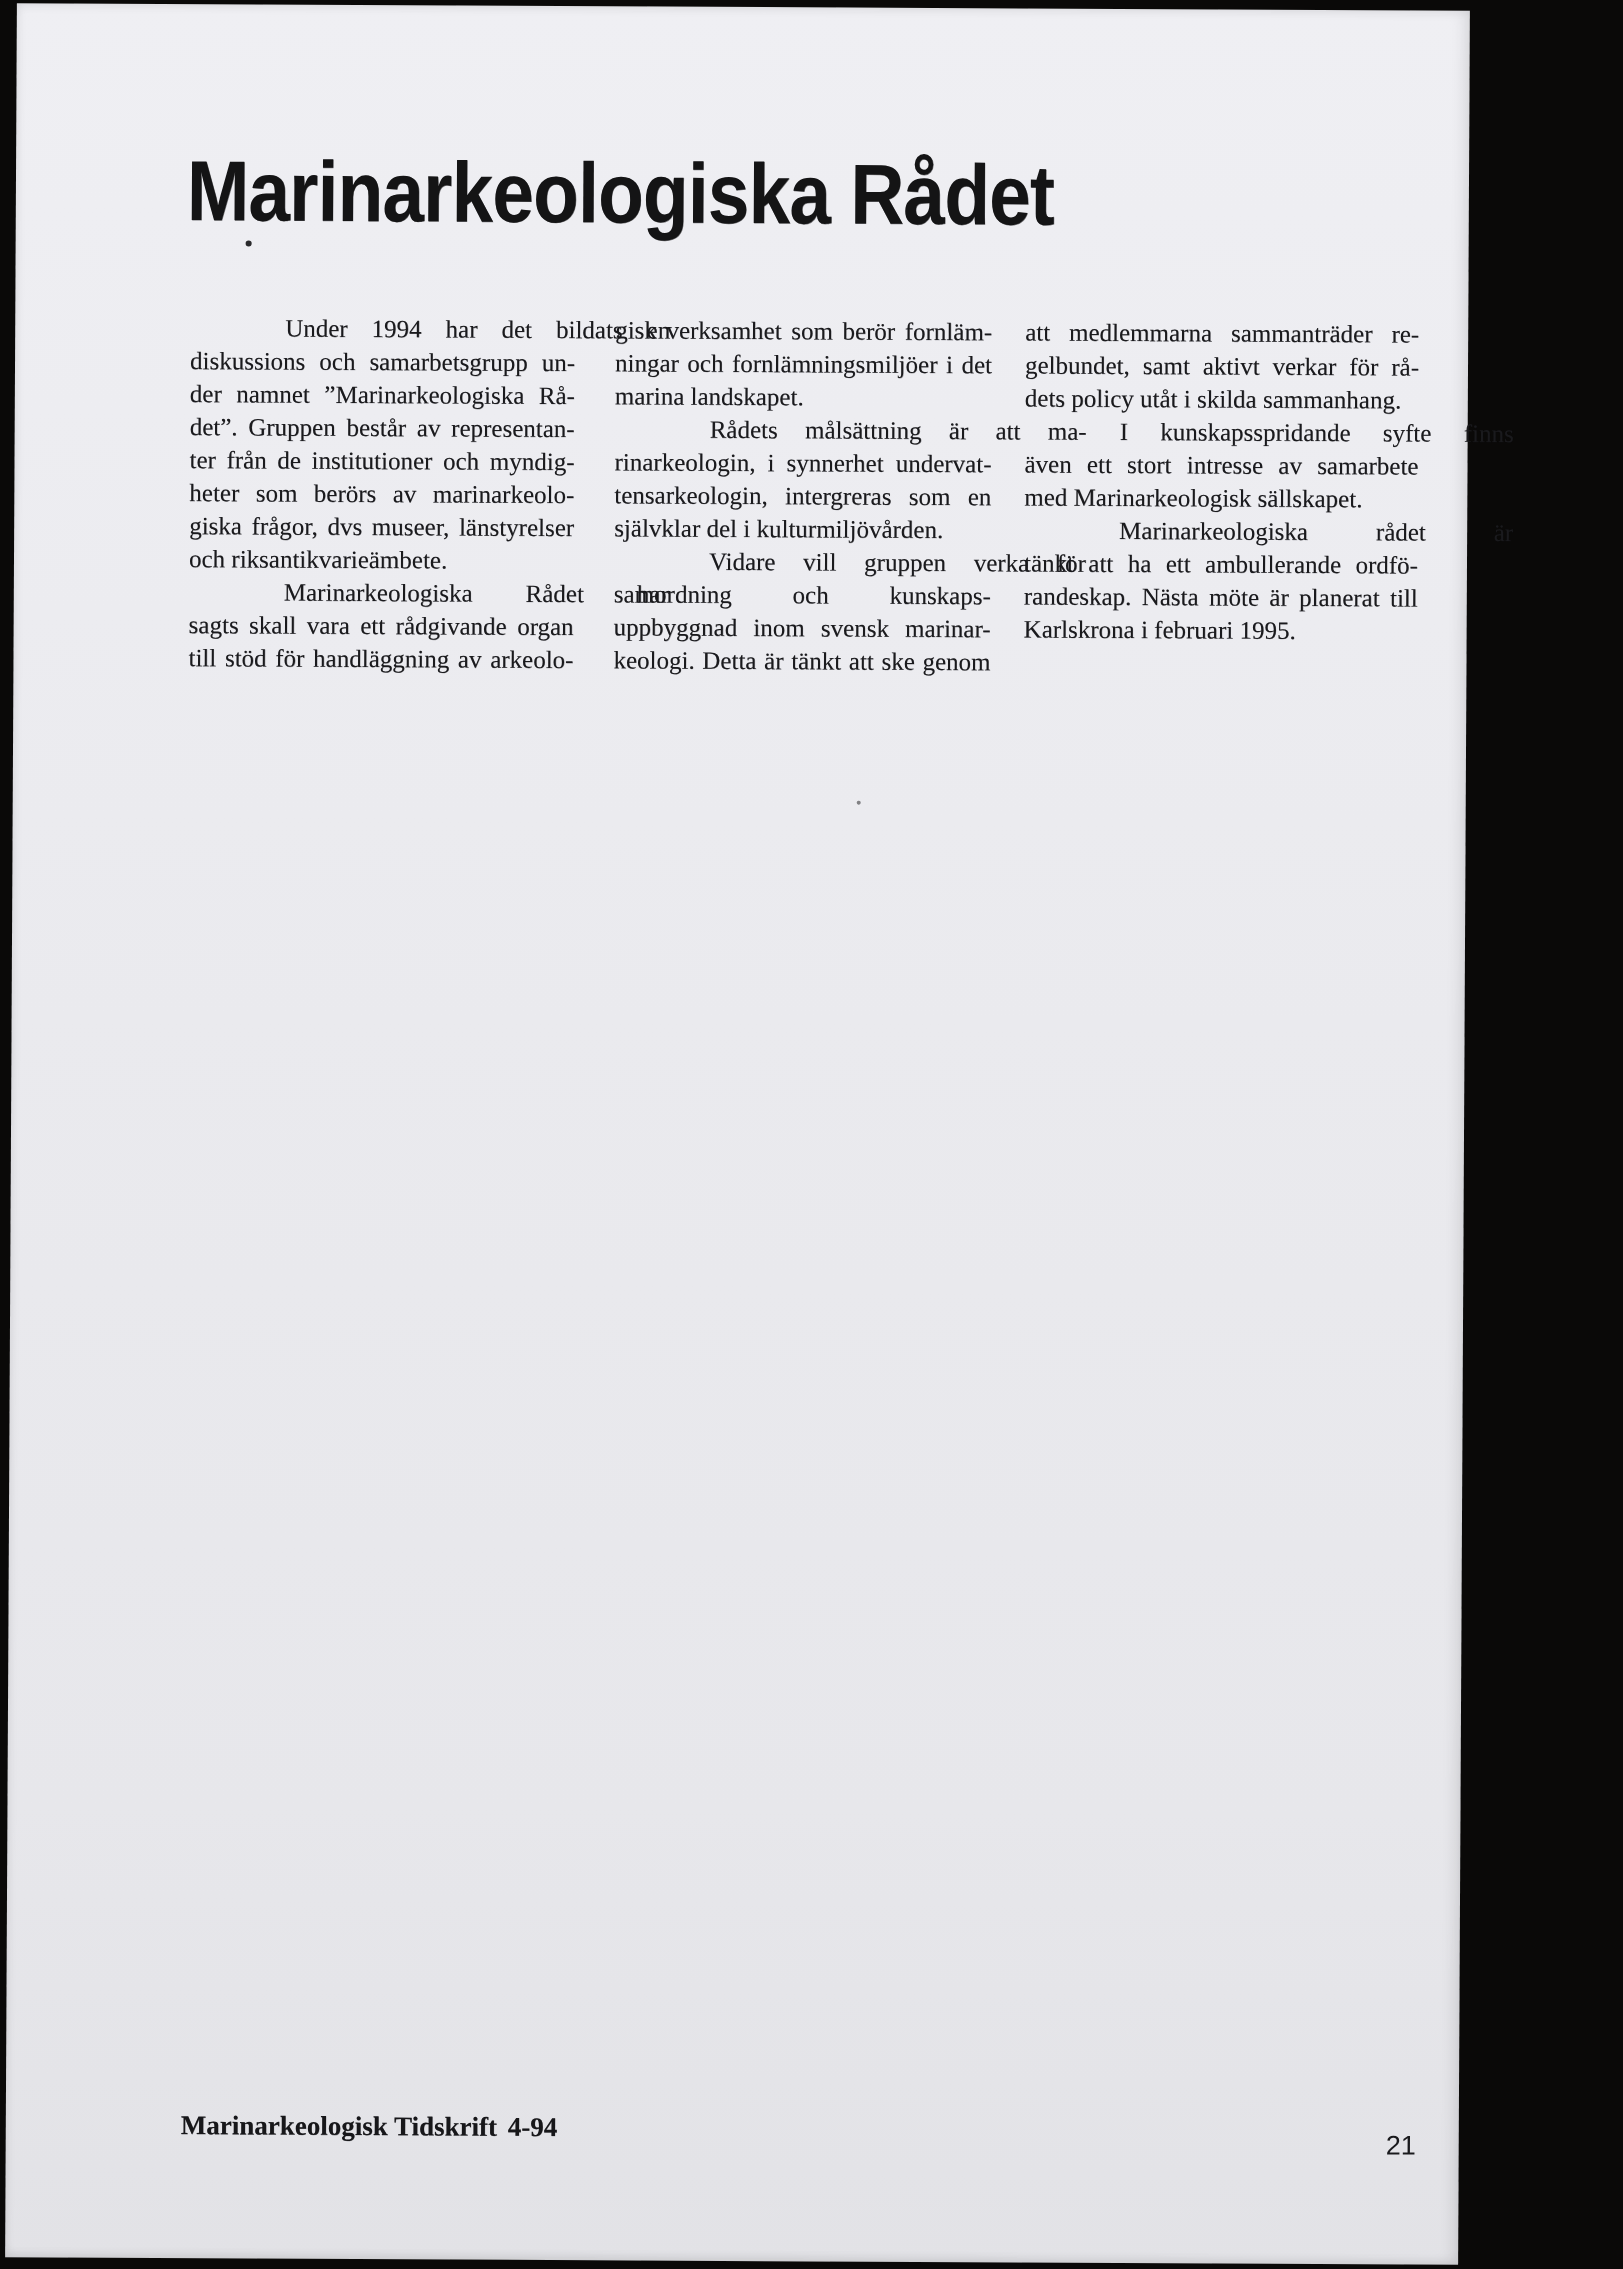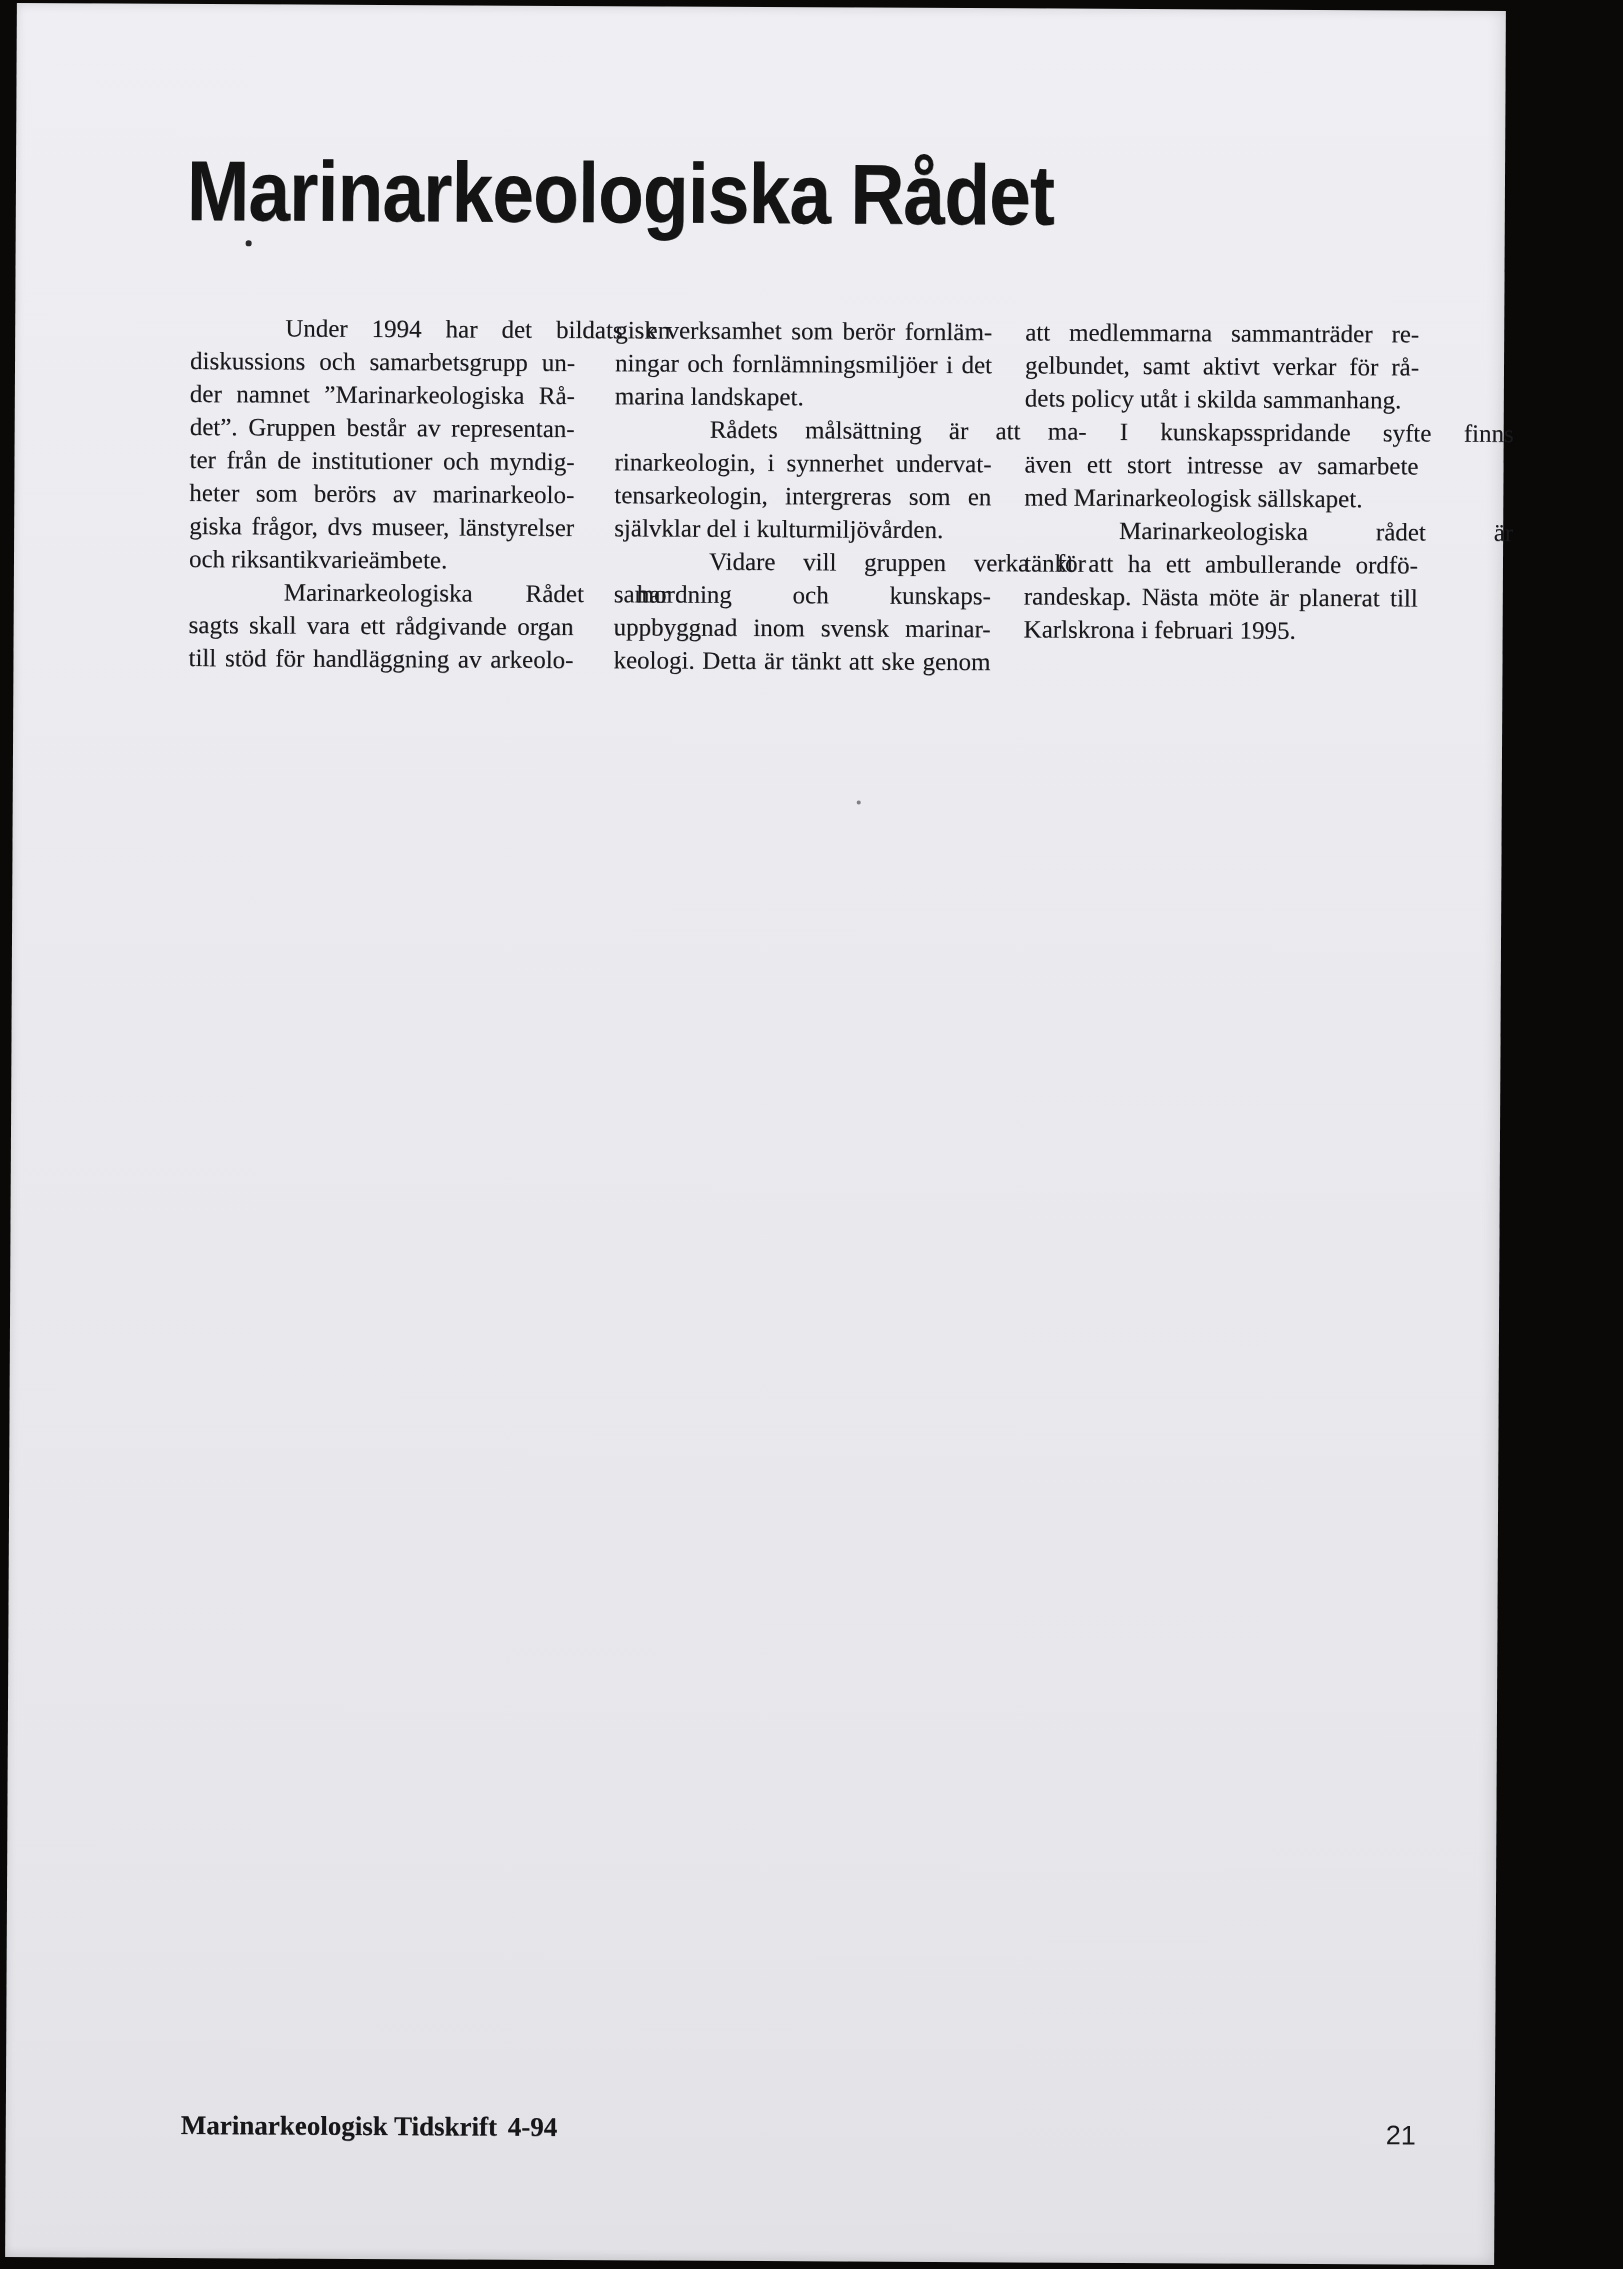--- a/index.html
+++ b/index.html
@@ -8,21 +8,20 @@
     width: 1624px;
     height: 2269px;
     background: #0a0908;
     overflow: hidden;
   }
   .scan-bg {
     position: relative;
     width: 1480px;
     height: 2269px;
     background: #0a0908;
-    padding-left: 36px;
   }
   .paper {
     position: absolute;
     left: 11px;
     top: 7.3px;
     right: 16.4px;
     bottom: 8.2px;
     background: linear-gradient(180deg, #efeff3 0%, #eaeaee 45%, #e7e7eb 80%, #e2e2e6 100%);
     transform: rotate(0.3deg);
     transform-origin: 50% 50%;
@@ -86,21 +85,21 @@
     font-weight: 700;
     font-size: 27px;
     color: #17171a;
     text-shadow: 0.3px 0.3px 0.3px rgba(23,23,26,0.45);
   }
   .journal { position: absolute; left: 175px; top: 0; white-space: nowrap; }
   .issue   { position: absolute; left: 502px; top: 0; text-align: center; }
   .pagenum {
     position: absolute;
     left: 1380px;
-    top: 4px;
+    top: 14px;
     font-family: "Liberation Sans", sans-serif;
     font-size: 27px;
     color: #1a1a1d;
   }
 </style>
 </head>
 <body>
 
 <div class="scan-bg">
   <div class="paper">

